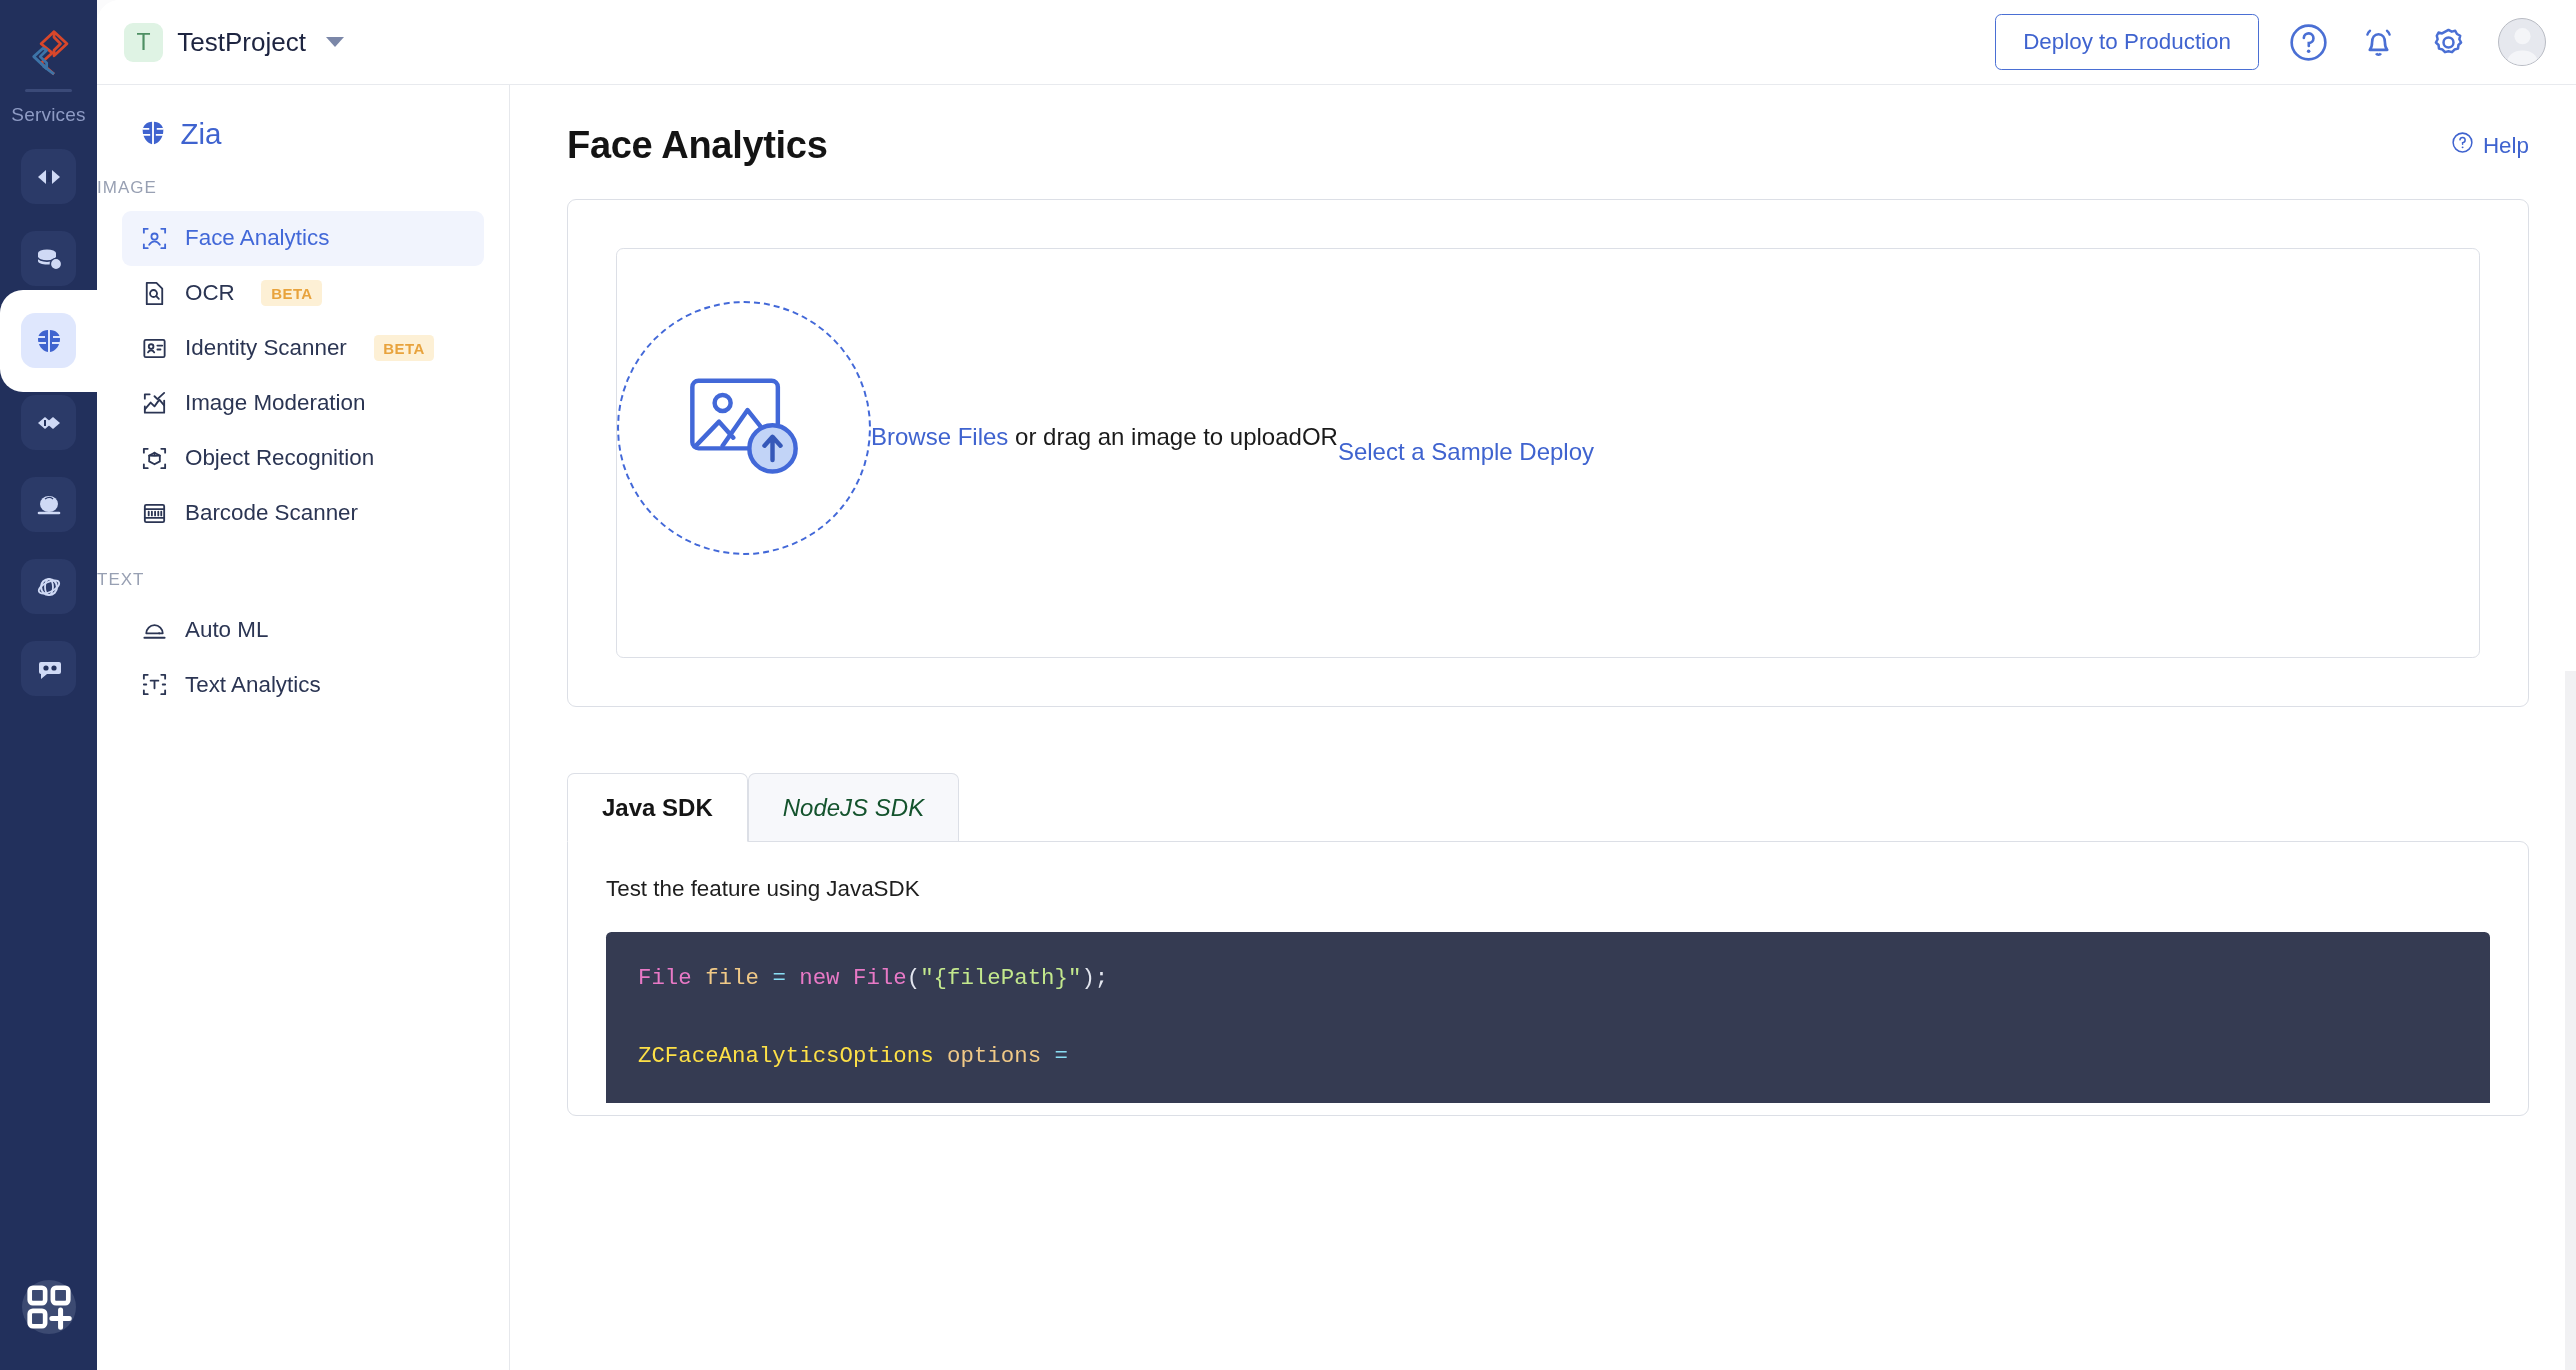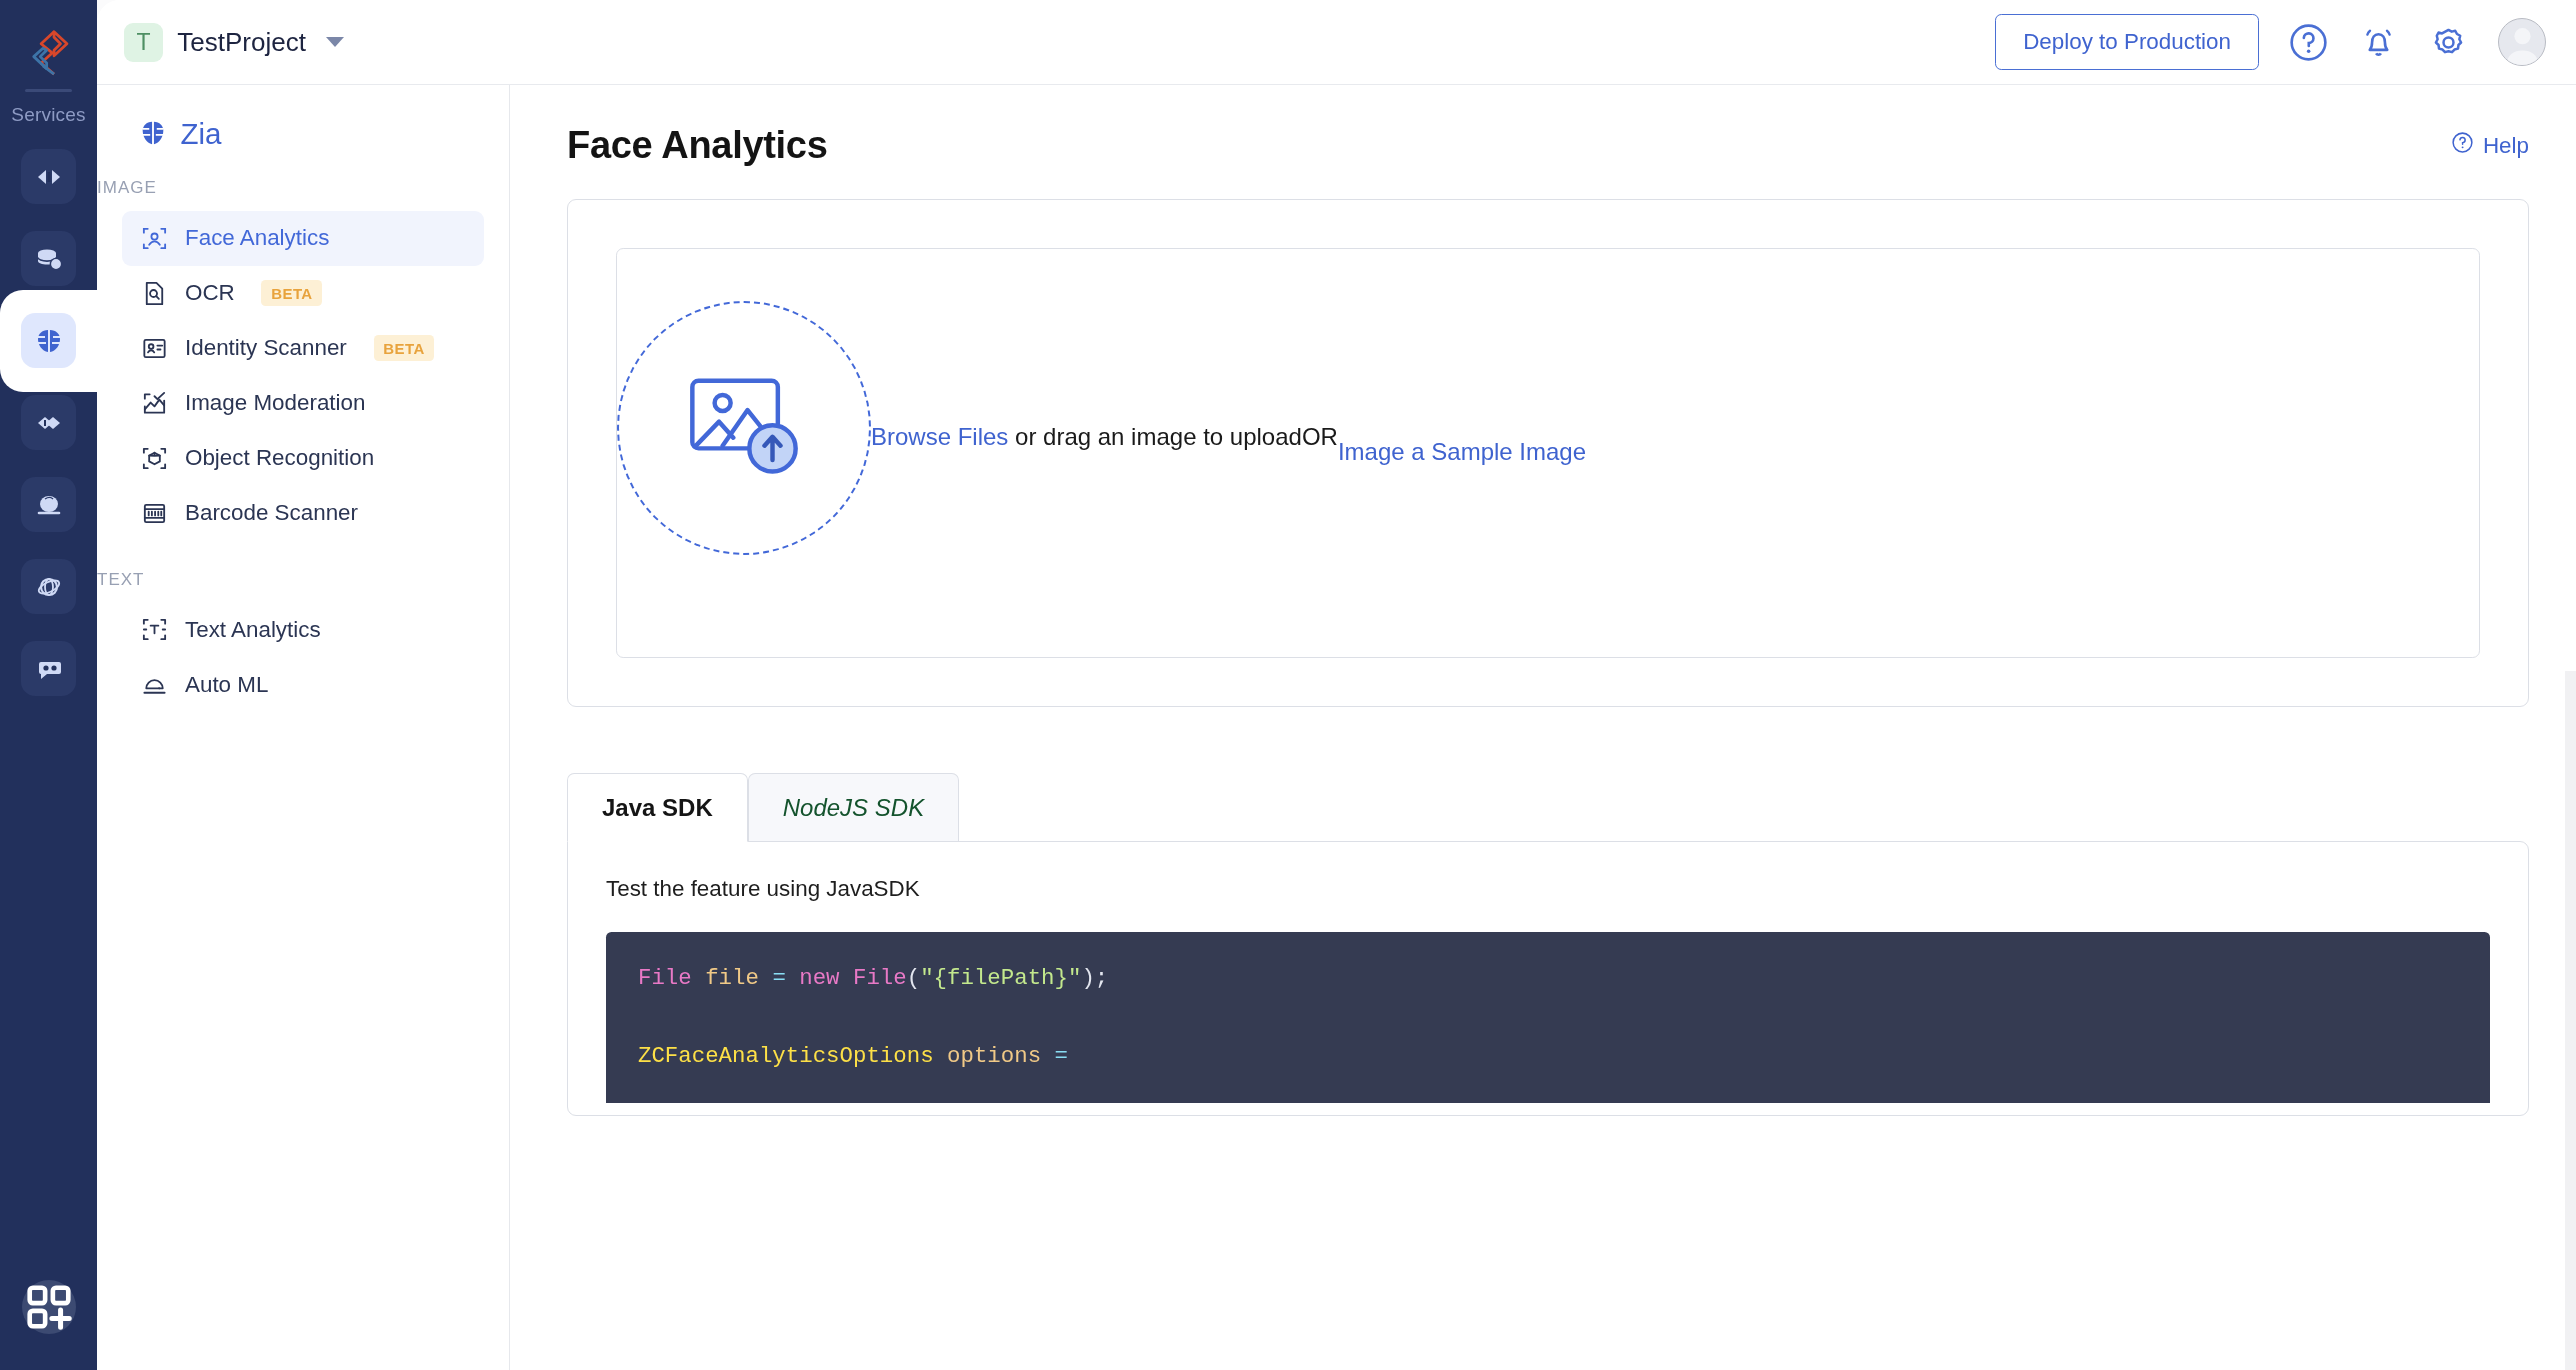--- a/index.html
+++ b/index.html
@@ -364,37 +364,37 @@
           <span class="nav-label">Barcode Scanner</span>
         </div>
 
         <div class="nav-gap"></div>
 
         <div class="nav-group-label">TEXT</div>
 
         <div class="nav-item">
           <span class="nav-icon">
             <svg viewBox="0 0 30 30" fill="none" stroke="#2b3553" stroke-width="1.9" stroke-linecap="round" stroke-linejoin="round">
+              <path d="M6.5 19 a8.5 8.5 0 1 1 17 0 Z"></path>
+              <path d="M4.5 23.5 h21"></path>
+              <path d="M19.8 19 a8.5 8.5 0 0 0 0-0.2"></path>
+            </svg>
+          </span>
+          <span class="nav-label">Auto ML</span>
+        </div>
+
+        <div class="nav-item">
+          <span class="nav-icon">
+            <svg viewBox="0 0 30 30" fill="none" stroke="#2b3553" stroke-width="1.9" stroke-linecap="round" stroke-linejoin="round">
               <path d="M4 9 V5 h4 M22 5 h4 v4 M26 21 v4 h-4 M8 25 H4 v-4"></path>
               <path d="M11 11 h8 M15 11 v8"></path>
               <path d="M4 15 h2.5 M23.5 15 H26"></path>
             </svg>
           </span>
           <span class="nav-label">Text Analytics</span>
-        </div>
-
-        <div class="nav-item">
-          <span class="nav-icon">
-            <svg viewBox="0 0 30 30" fill="none" stroke="#2b3553" stroke-width="1.9" stroke-linecap="round" stroke-linejoin="round">
-              <path d="M6.5 19 a8.5 8.5 0 1 1 17 0 Z"></path>
-              <path d="M4.5 23.5 h21"></path>
-              <path d="M19.8 19 a8.5 8.5 0 0 0 0-0.2"></path>
-            </svg>
-          </span>
-          <span class="nav-label">Auto ML</span>
         </div>
       </div>
 
       <div class="content">
         <div class="content-head">
           <div class="page-title">Face Analytics</div>
           <div class="help-link">
             <span>
               <svg viewBox="0 0 26 26" width="23" height="23" fill="none">
                   <circle cx="13" cy="13" r="10.6" stroke="#3f63cf" stroke-width="1.7"></circle>
@@ -416,21 +416,21 @@
                   <path d="M9 80 L36 52 L52 70 M40 79 L68 39 L99 78" stroke="#4268d8" stroke-width="5" stroke-linejoin="round" stroke-linecap="round"></path>
                   <circle cx="96" cy="82" r="26" fill="#c2d4f7" stroke="#4268d8" stroke-width="5"></circle>
                   <path d="M96 95 V70 M87 79 L96 69 L105 79" stroke="#3558b8" stroke-width="5" stroke-linecap="round" stroke-linejoin="round"></path>
                 </svg>
               </span>
             </div>
             <div class="upload-line">
               <span class="lnk">Browse Files</span><span> or drag an image to upload</span>
             </div>
             <div class="or-text">OR</div>
-            <div class="sample-link">Image a Sample Image</div>
+            <div class="sample-link">Select a Sample Deploy</div>
           </div>
         </div>
 
         <div class="tabs-wrap">
           <div class="tabs">
             <div class="tab active">Java SDK</div>
             <div class="tab inactive">NodeJS SDK</div>
           </div>
           <div class="tab-panel">
             <div class="panel-desc">Test the feature using JavaSDK</div>

